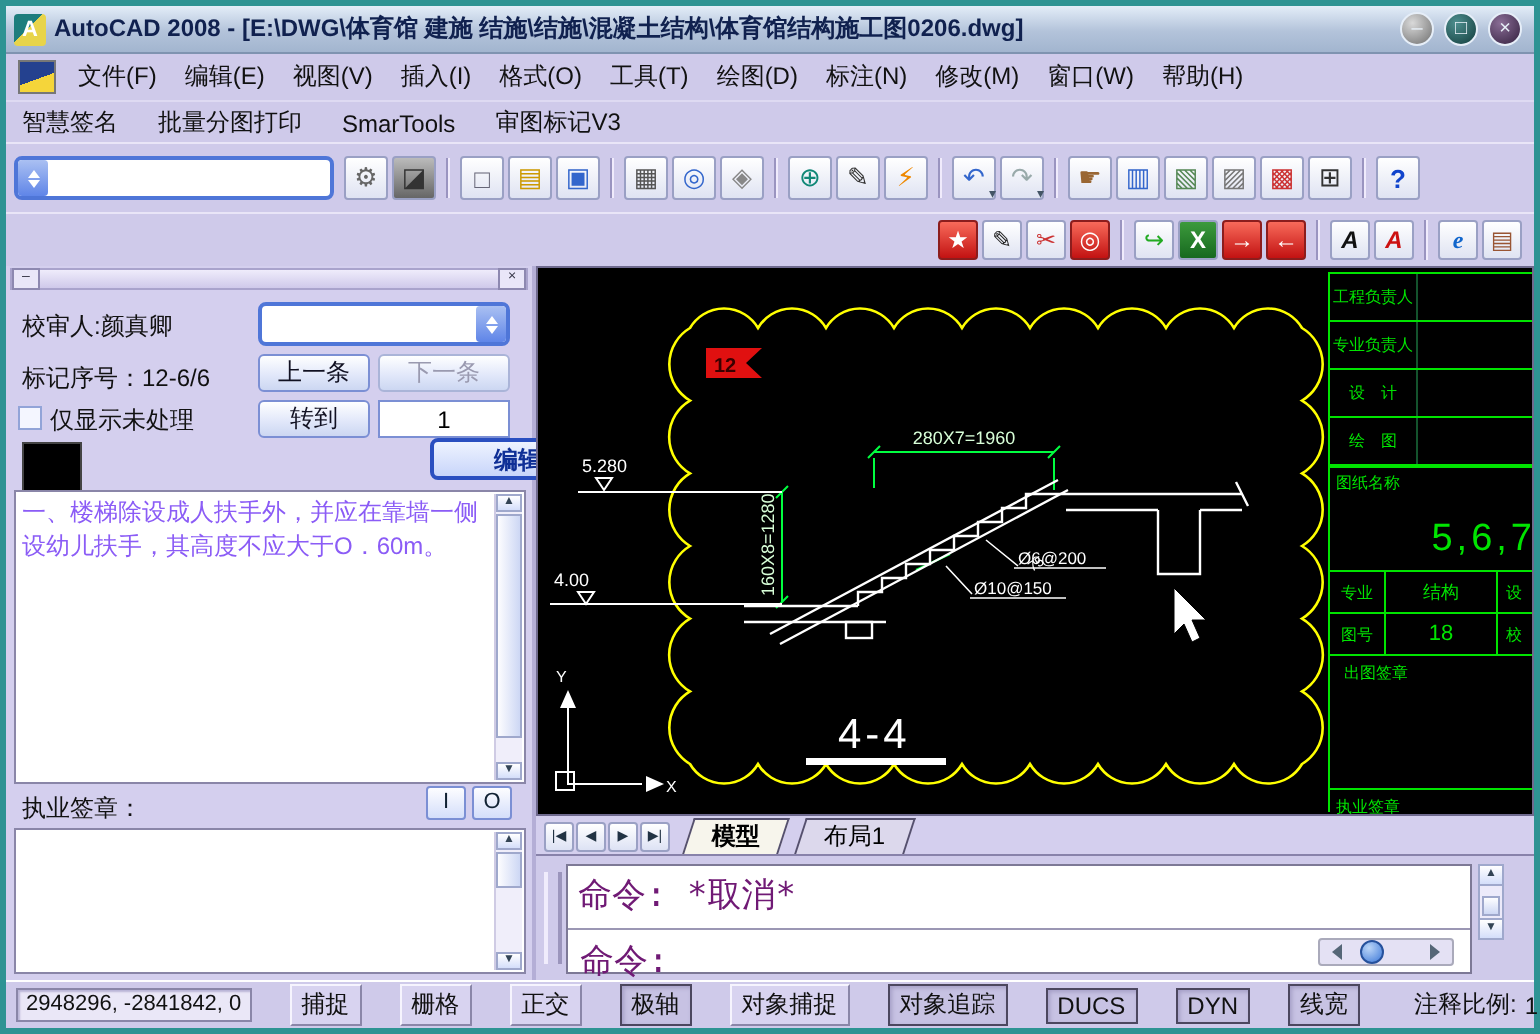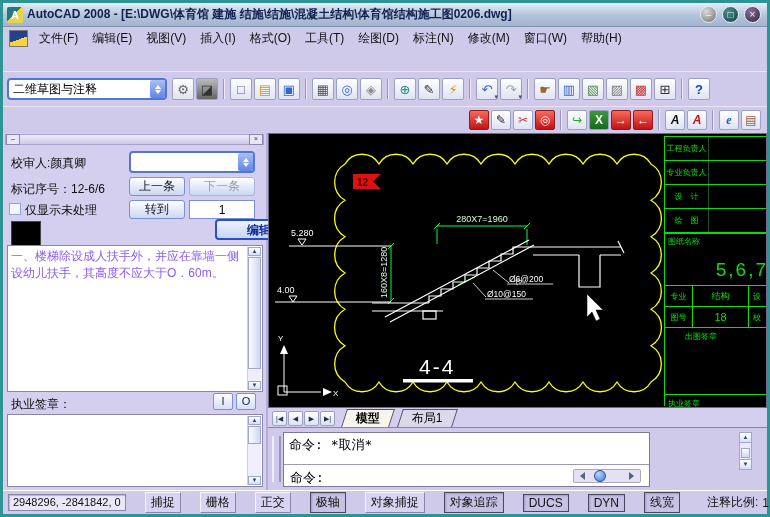--- a/index.html
+++ b/index.html
@@ -99,43 +99,43 @@
     justify-content:center;letter-spacing:0}
   .tbrow .valc{flex:1}
   .tbname{position:relative;height:51px;border-bottom:1px solid #00e400}
   .tbname .lab2{position:absolute;left:3px;top:2px}
   .tbname .big{position:absolute;right:46px;bottom:4px;font-size:19px;letter-spacing:2px}
   .tbgrid{display:flex;height:20px;border-bottom:1px solid #00e400}
   .tbgrid .c1{width:27px;border-right:1px solid #00e400;display:flex;align-items:center;justify-content:center}
   .tbgrid .c2{width:55px;border-right:1px solid #00e400;display:flex;align-items:center;justify-content:center;font-size:9px}
   .tbgrid .c3{flex:1;display:flex;align-items:center;padding-left:4px}
   .tbseal{position:relative;height:66px;border-bottom:1px solid #00e400}
-  .tbseal .lab2{position:absolute;left:20px;top:3px}
+  .tbseal .lab2{position:absolute;left:7px;top:3px}
   .tbbot{position:relative;height:40px}
   .tbbot .lab2{position:absolute;left:3px;top:3px}
 
   
   .tabsbar{position:absolute;left:265px;top:405px;width:499px;height:19px;background:#d4cfee;
     display:flex;align-items:flex-end;padding-left:4px;box-sizing:border-box}
   .navbtn{width:15px;height:15px;margin:0 1px 1px 0;background:linear-gradient(#ffffff,#dde2f4);
     border:1px solid #9aa0c4;border-radius:2px;font-size:7px;color:#234;text-align:center;
     line-height:13px;box-sizing:border-box}
   .tab{height:18px;padding:0 11px;transform:skewX(-18deg);border:1px solid #55506e;border-bottom:none;
     margin-left:8px;background:#dcd8ec;display:flex;align-items:center;box-sizing:border-box}
   .tab.active{background:#f7f5ec;font-weight:bold}
   .tab>span{transform:skewX(18deg);font-size:12px;white-space:nowrap}
 
   
   .cmd{position:absolute;left:265px;top:424px;width:499px;height:63px;background:#cfcaea;
     border-top:1px solid #8882aa;box-sizing:border-box}
   .cmd-grip{position:absolute;left:4px;top:8px;bottom:8px;width:5px;
     border-left:2px solid #f0ecfc;border-right:2px solid #9b95bc}
-  .cmd-box{position:absolute;left:15px;top:4px;width:367px;height:55px;background:#fff;
+  .cmd-box{position:absolute;left:15px;top:4px;width:453px;height:55px;background:#fff;
     border:1px solid #7d7996;box-sizing:border-box;
-    font-family:"DejaVu Sans Mono","Liberation Mono",monospace;font-size:13px;color:#000000}
+    font-family:"DejaVu Sans Mono","Liberation Mono",monospace;font-size:17px;color:#701a75}
   .cmd-hist{height:32px;border-bottom:1px solid #9b97b4;padding:3px 5px;box-sizing:border-box}
   .cmd-prompt{position:relative;padding:4px 6px}
   .cmd-vs{position:absolute;left:471px;top:4px;width:13px;height:38px;background:#eceafa;
     border:1px solid #9fa8cc;box-sizing:border-box}
   .cmd-vs .ar{height:9px;font-size:6px;line-height:8px;text-align:center;color:#345;
     background:linear-gradient(#fff,#d4defa);border-bottom:1px solid #9fa8cc}
   .cmd-vs .th2{height:8px;margin:5px 1px;background:linear-gradient(#fdfdff,#cdd7f4);border:1px solid #9fa8cc}
   .cmd-vs .ar.b{border-top:1px solid #9fa8cc;border-bottom:none;position:absolute;bottom:0;left:0;right:0}
   .hslider{position:absolute;right:8px;top:4px;width:68px;height:14px;background:#e4e1f4;
     border:1px solid #aab;border-radius:2px;display:flex;align-items:center;justify-content:space-between;
@@ -195,24 +195,29 @@
     <span class="menu-item">插入(I)</span>
     <span class="menu-item">格式(O)</span>
     <span class="menu-item">工具(T)</span>
     <span class="menu-item">绘图(D)</span>
     <span class="menu-item">标注(N)</span>
     <span class="menu-item">修改(M)</span>
     <span class="menu-item">窗口(W)</span>
     <span class="menu-item">帮助(H)</span>
   </div>
 
+  <div class="pluginbar">
+    <span class="menu-item">智慧签名</span>
+    <span class="menu-item">批量分图打印</span>
+    <span class="menu-item">SmarTools</span>
+    <span class="menu-item">审图标记V3</span>
+  </div>
 
   <div class="tb tb1">
     <div class="combo">
-      <span class="val">二维草图与注释</span>
       <span class="spin">
           <i class="up"></i>
           <i class="dn"></i>
         </span>
     </div>
     <span class="tbtn" style="color:#666">⚙</span>
     <span class="tbtn" style="color:#333;background:linear-gradient(#bbb,#666)">◪</span>
     <span class="sep"></span>
     <span class="tbtn" style="color:#667">□</span>
     <span class="tbtn" style="color:#c90">▤</span>

